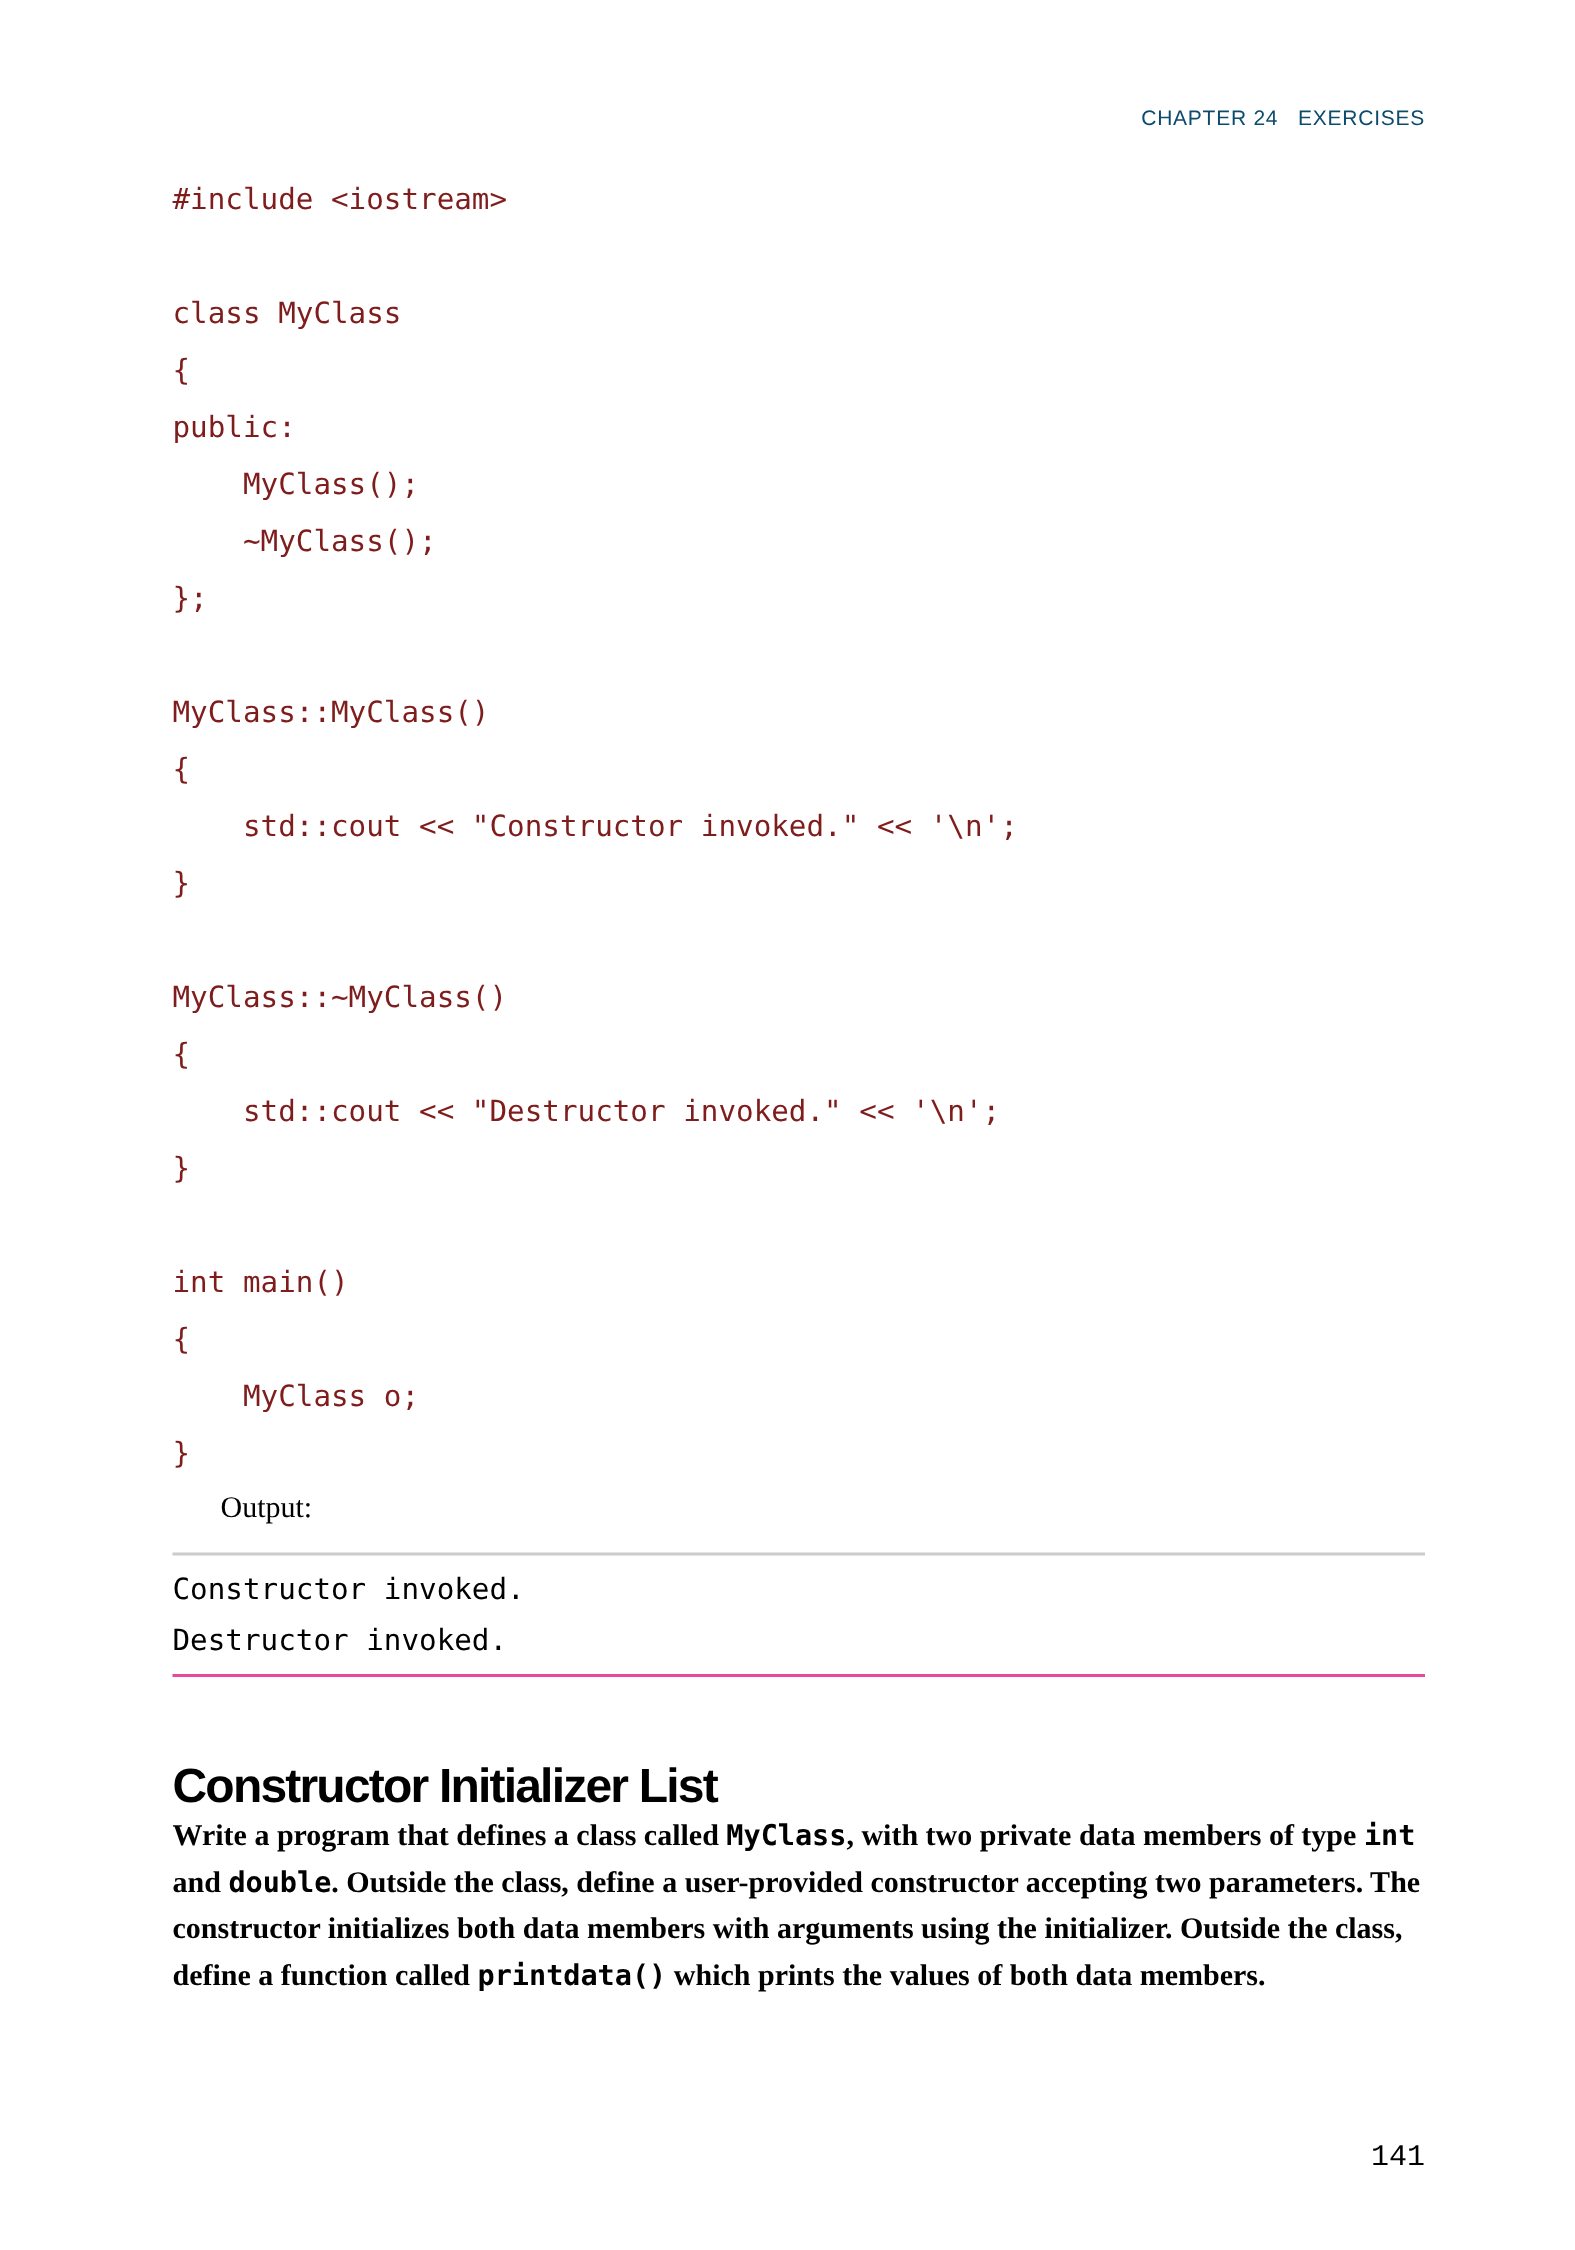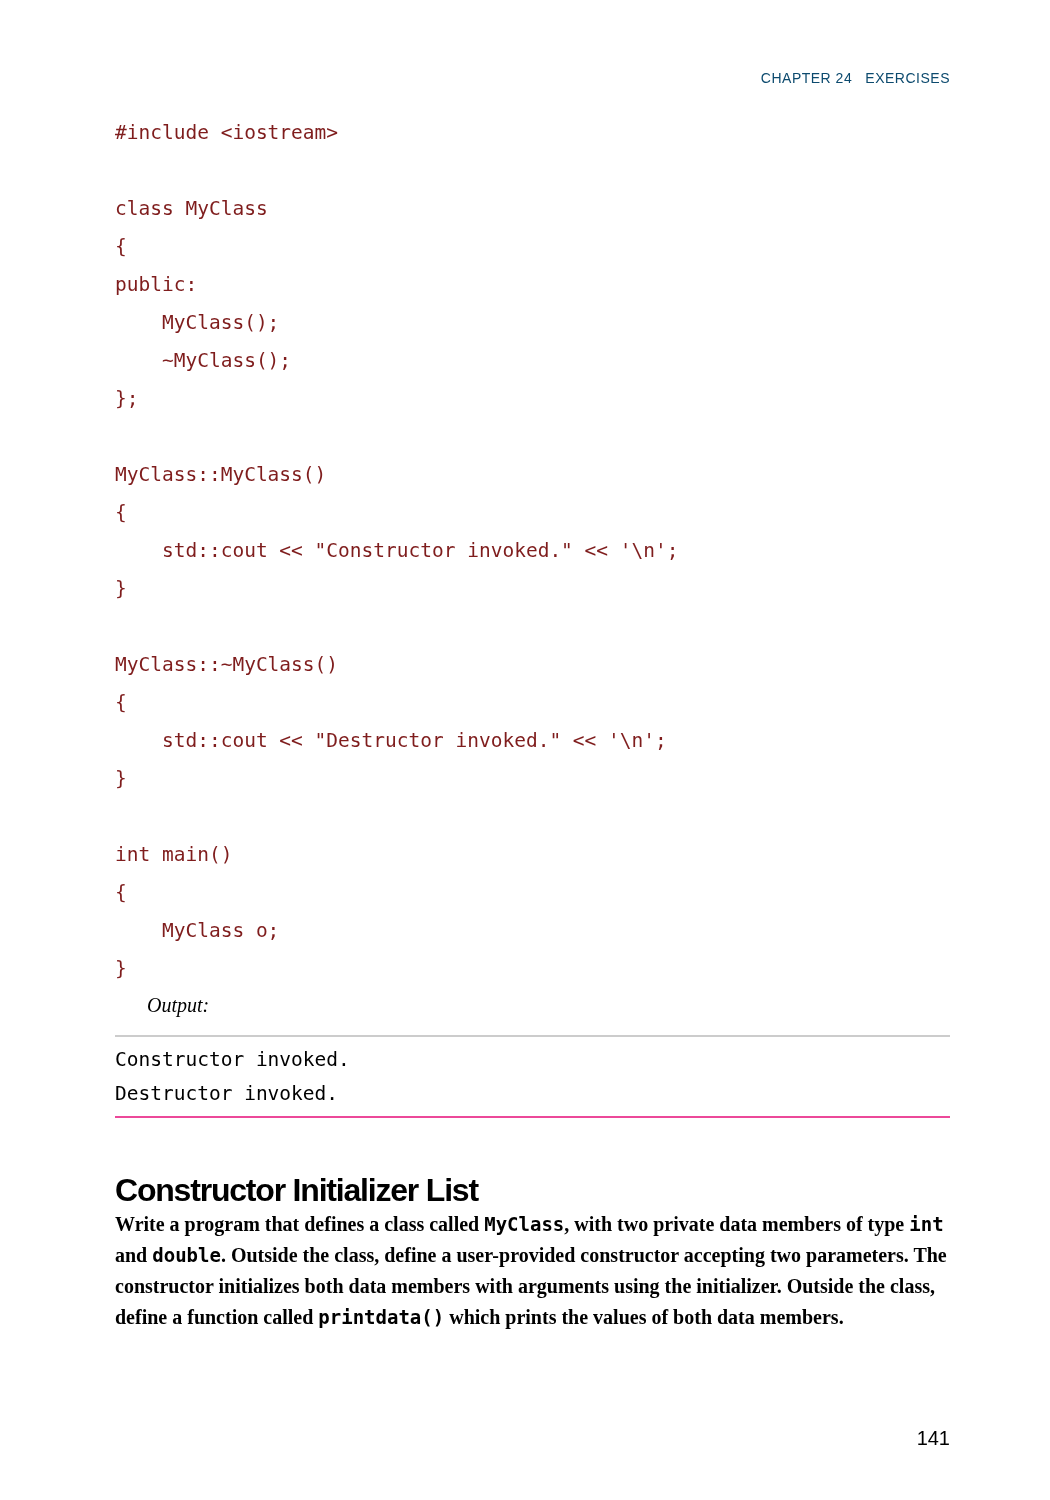--- a/index.html
+++ b/index.html
@@ -21,21 +21,20 @@
     margin-bottom: 28px;
   }
   .code-block {
     font-family: 'Lucida Console', Monaco, monospace;
     font-size: 19.5px;
     line-height: 1.95;
     white-space: pre;
     color: #7f1d1d;
   }
   .output-label {
-    font-style: italic;
     font-family: Georgia, 'Times New Roman', serif;
     font-size: 20px;
     margin-top: 6px;
     margin-bottom: 18px;
     padding-left: 32px;
   }
   .output-block {
     font-family: 'Lucida Console', Monaco, monospace;
     font-size: 19.5px;
     line-height: 1.7;
@@ -59,21 +58,21 @@
     font-weight: bold;
   }
   .mono-inline {
     font-family: 'Lucida Console', Monaco, monospace;
     font-size: 19px;
   }
   .page-number {
     position: absolute;
     bottom: 50px;
     right: 100px;
-    font-family: Liberation Sans, sans-serif;
+    font-family: Liberation Mono, monospace;
     font-size: 20px;
     text-align: right;
   }
 </style>
 </head>
 <body>
 
 <div class="page-header">
   <span>CHAPTER 24</span>&nbsp;&nbsp;&nbsp;<span>EXERCISES</span>
 </div>

